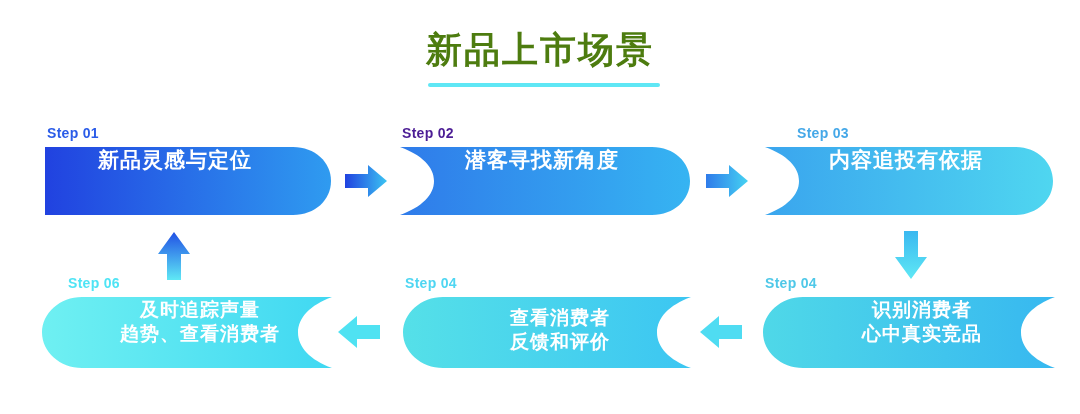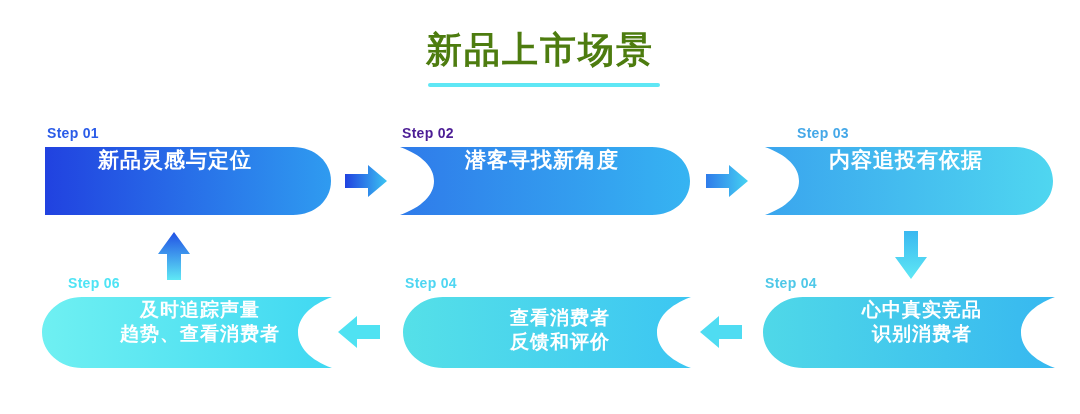--- a/index.html
+++ b/index.html
@@ -192,22 +192,22 @@
         <defs>
           <linearGradient id="g4" x1="0" y1="0" x2="1" y2="0">
             <stop offset="0%" stop-color="#4FD8E8"></stop>
             <stop offset="100%" stop-color="#37B8F0"></stop>
           </linearGradient>
         </defs>
         <path d="M40,0 L292,0 C270,8 258,21 258,35.5 C258,50 270,63 292,71 L40,71 C18,71 0,55 0,35.5 C0,16 18,0 40,0 Z" fill="url(#g4)"></path>
       </svg>
     </div>
     <div class="ribbon-text two-line" style="height:71px;">
+      <span class="tl">识别消费者</span>
       <span class="tl">心中真实竞品</span>
-      <span class="tl">识别消费者</span>
     </div>
   </div>
 
   <div class="arrow" style="left:700px; top:315px;">
     <svg width="42" height="34" viewBox="0 0 42 34">
       <defs>
         <linearGradient id="ar4" x1="1" y1="0" x2="0" y2="0">
           <stop offset="0%" stop-color="#4FDCF2"></stop>
           <stop offset="100%" stop-color="#4FDCF2"></stop>
         </linearGradient>

